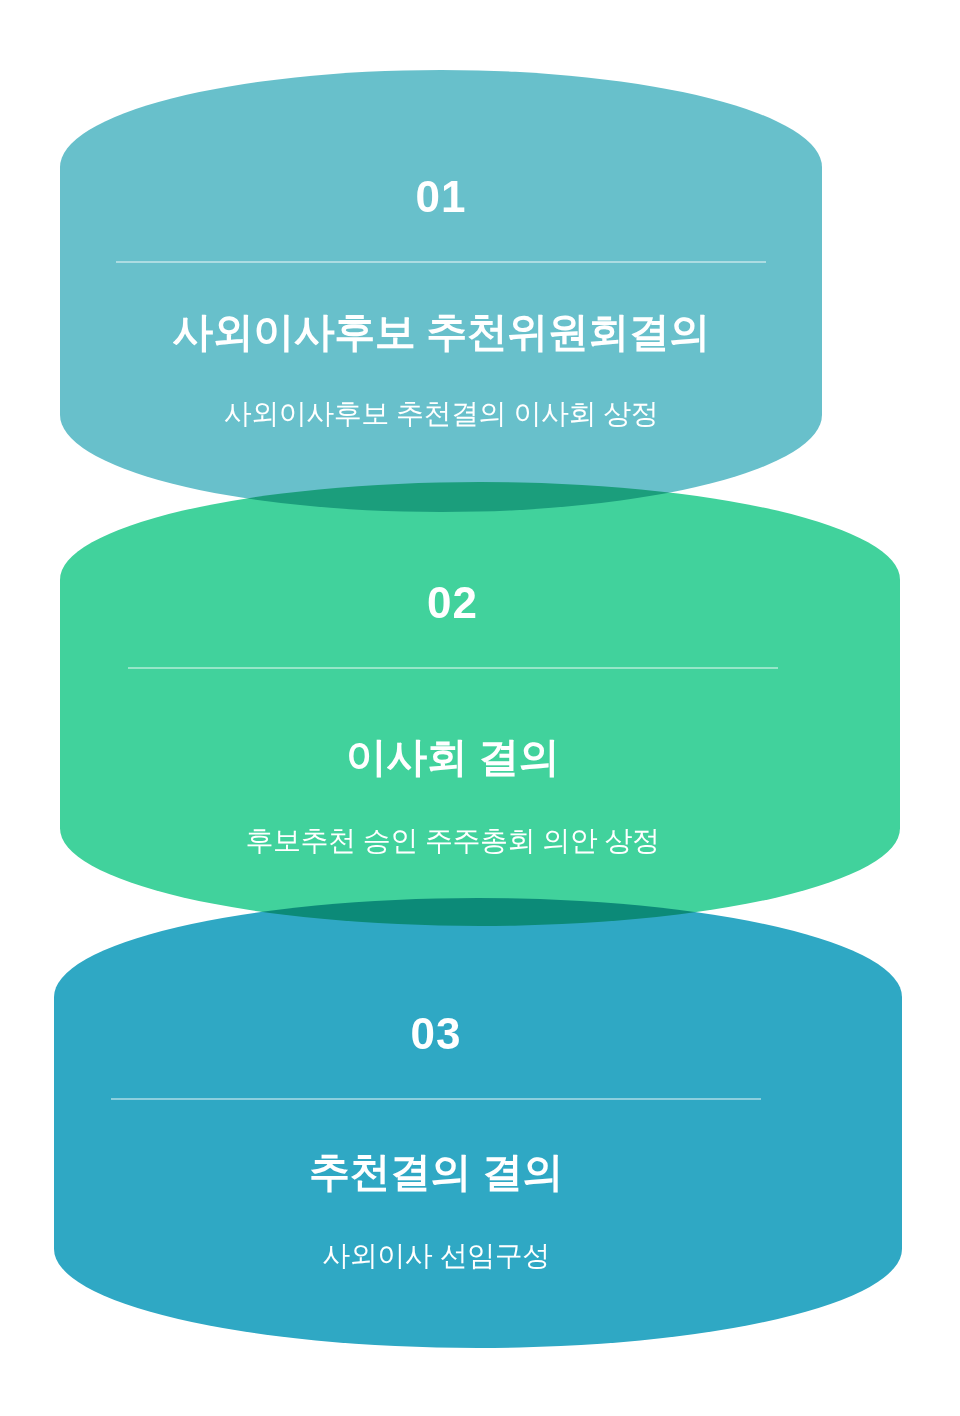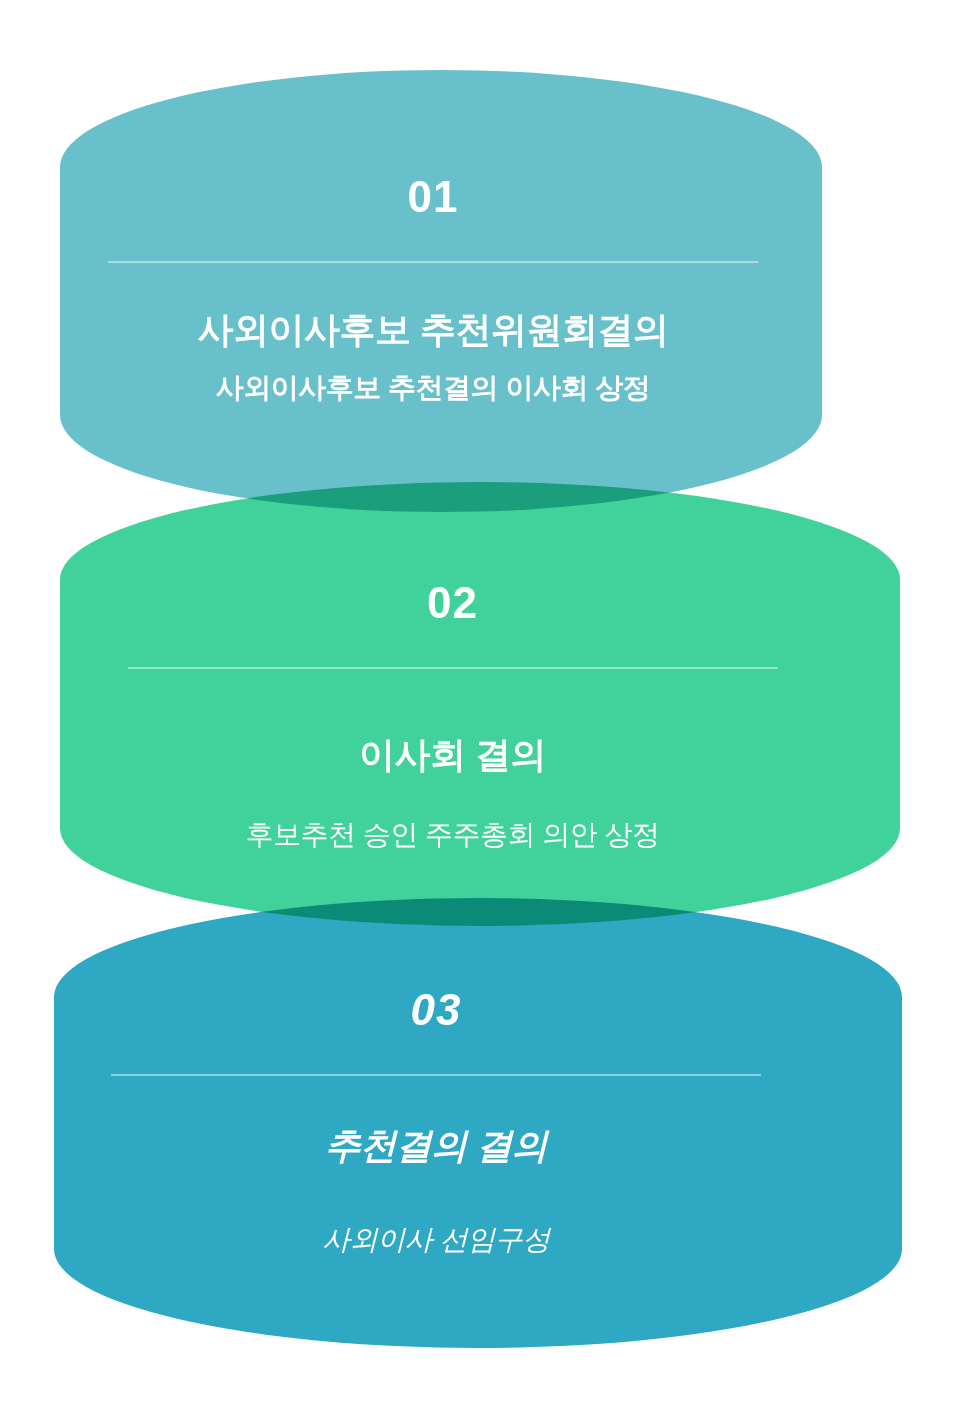--- a/index.html
+++ b/index.html
@@ -94,87 +94,87 @@
     height: 2px;
     background: rgba(255, 255, 255, 0.45);
     border: 0;
     width: 650px;
     margin: 0;
   }
 
   .step-title {
     color: #ffffff;
     font-weight: bold;
-    font-size: 36px;
+    font-size: 41px;
     line-height: 1.2;
     text-align: center;
     letter-spacing: -0.5px;
     white-space: nowrap;
   }
 
   .step-desc {
     color: #ffffff;
     font-weight: normal;
     font-size: 28px;
     line-height: 1.2;
     text-align: center;
     letter-spacing: -0.5px;
     white-space: nowrap;
   }
 
   
   .c1 .step-number { margin-top: 105px; }
   .c1 .step-divider { margin-top: 42px; }
   .c1 .step-title  { margin-top: 45px; }
-  .c1 .step-desc   { margin-top: 20px; font-weight: bold; }
+  .c1 .step-desc   { margin-top: 40px; }
 
   .c2 .step-number { margin-top: 99px; }
   .c2 .step-divider { margin-top: 42px; }
   .c2 .step-title  { margin-top: 64px; }
   .c2 .step-desc   { margin-top: 42px; text-align: right; }
 
   .c3 .step-number { margin-top: 90px; }
   .c3 .step-divider { margin-top: 42px; }
   .c3 .step-title  { margin-top: 48px; }
-  .c3 .step-desc   { margin-top: 56px; }
+  .c3 .step-desc   { margin-top: 42px; }
 
   .content-layer {
     position: absolute;
     inset: 0;
     z-index: 10;
   }
 </style>
 </head>
 <body>
 
 <div class="card" style="background: rgb(255, 255, 255); border-radius: 26px;">
 
   <div class="stack">
     <div class="step step-1" style="background: rgb(104, 192, 203);"></div>
     <div class="step step-2" style="background: rgb(65, 210, 156);"></div>
     <div class="step step-3" style="background: rgb(47, 168, 196);"></div>
   </div>
 
   <div class="content-layer">
 
-    <div class="step-inner c1" style="left: 52px; top: 70px; width: 762px; height: 442px; color: rgb(255, 255, 255);">
+    <div class="step-inner c1" style="left: 60px; top: 70px; width: 762px; height: 442px; color: rgb(255, 255, 255);">
       <div class="step-number">01</div>
       <hr class="step-divider" style="background: rgba(255, 255, 255, 0.45);">
       <div class="step-title">사외이사후보 추천위원회결의</div>
       <div class="step-desc">사외이사후보 추천결의 이사회 상정</div>
     </div>
 
     <div class="step-inner c2" style="left: 60px; top: 482px; width: 785px; height: 444px; color: rgb(255, 255, 255);">
       <div class="step-number">02</div>
       <hr class="step-divider" style="background: rgba(255, 255, 255, 0.45);">
       <div class="step-title">이사회 결의</div>
       <div class="step-desc">후보추천 승인 주주총회 의안 상정</div>
     </div>
 
-    <div class="step-inner c3" style="left: 54px; top: 898px; width: 764px; height: 450px; color: rgb(255, 255, 255); font-style: italic;">
+    <div class="step-inner c3" style="left: 54px; top: 922px; width: 764px; height: 450px; color: rgb(255, 255, 255);">
       <div class="step-number">03</div>
       <hr class="step-divider" style="background: rgba(255, 255, 255, 0.45);">
       <div class="step-title">추천결의 결의</div>
       <div class="step-desc">사외이사 선임구성</div>
     </div>
 
   </div>
 </div>
 
 </body></html>

